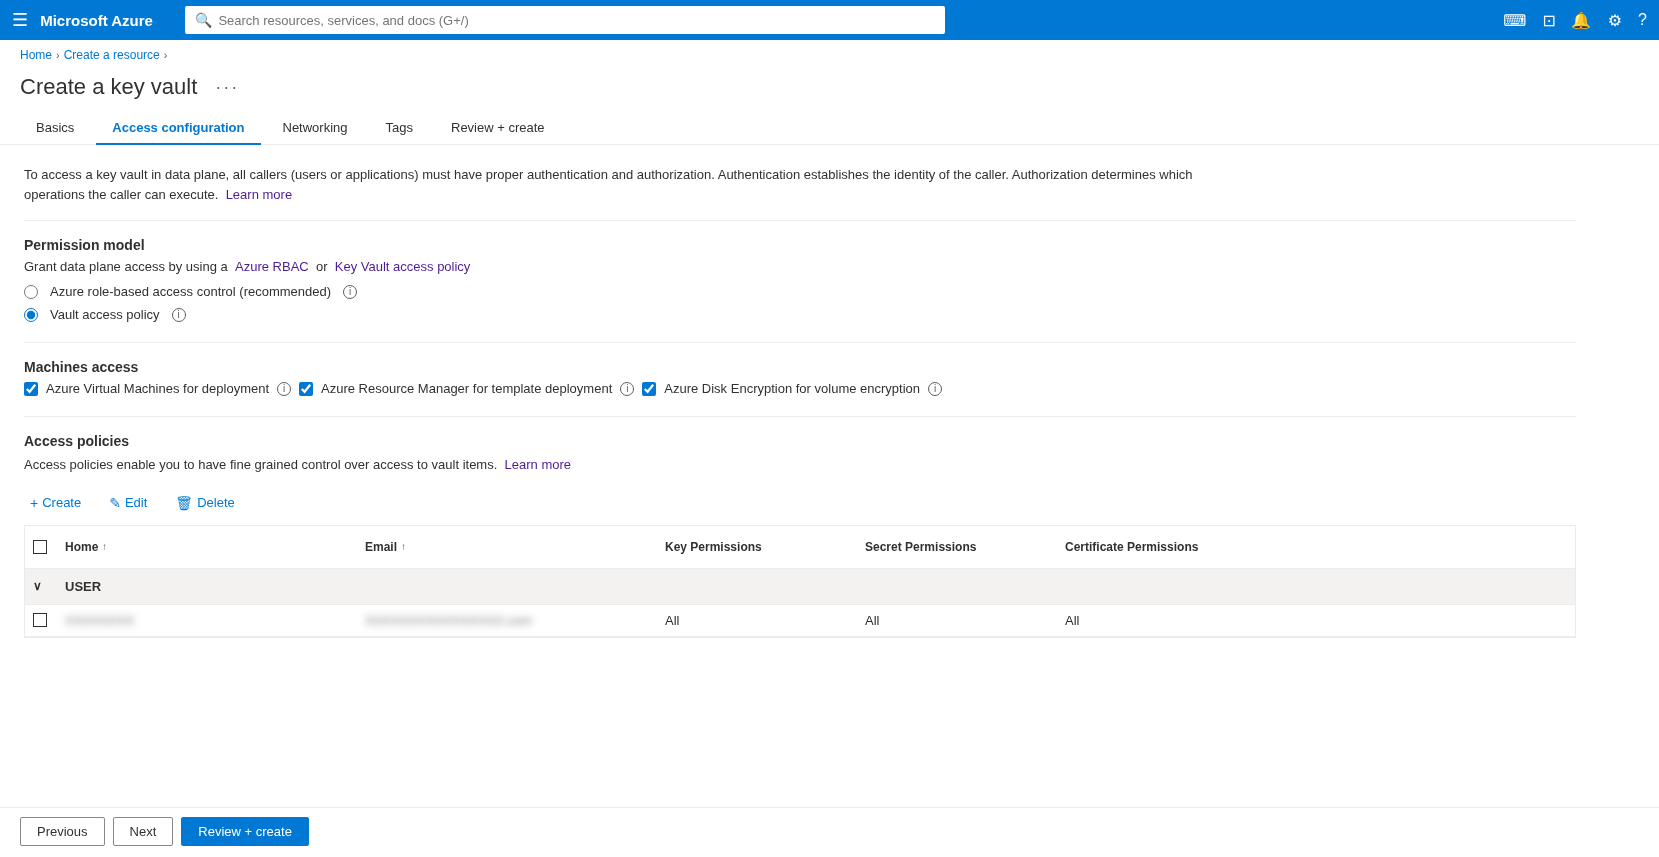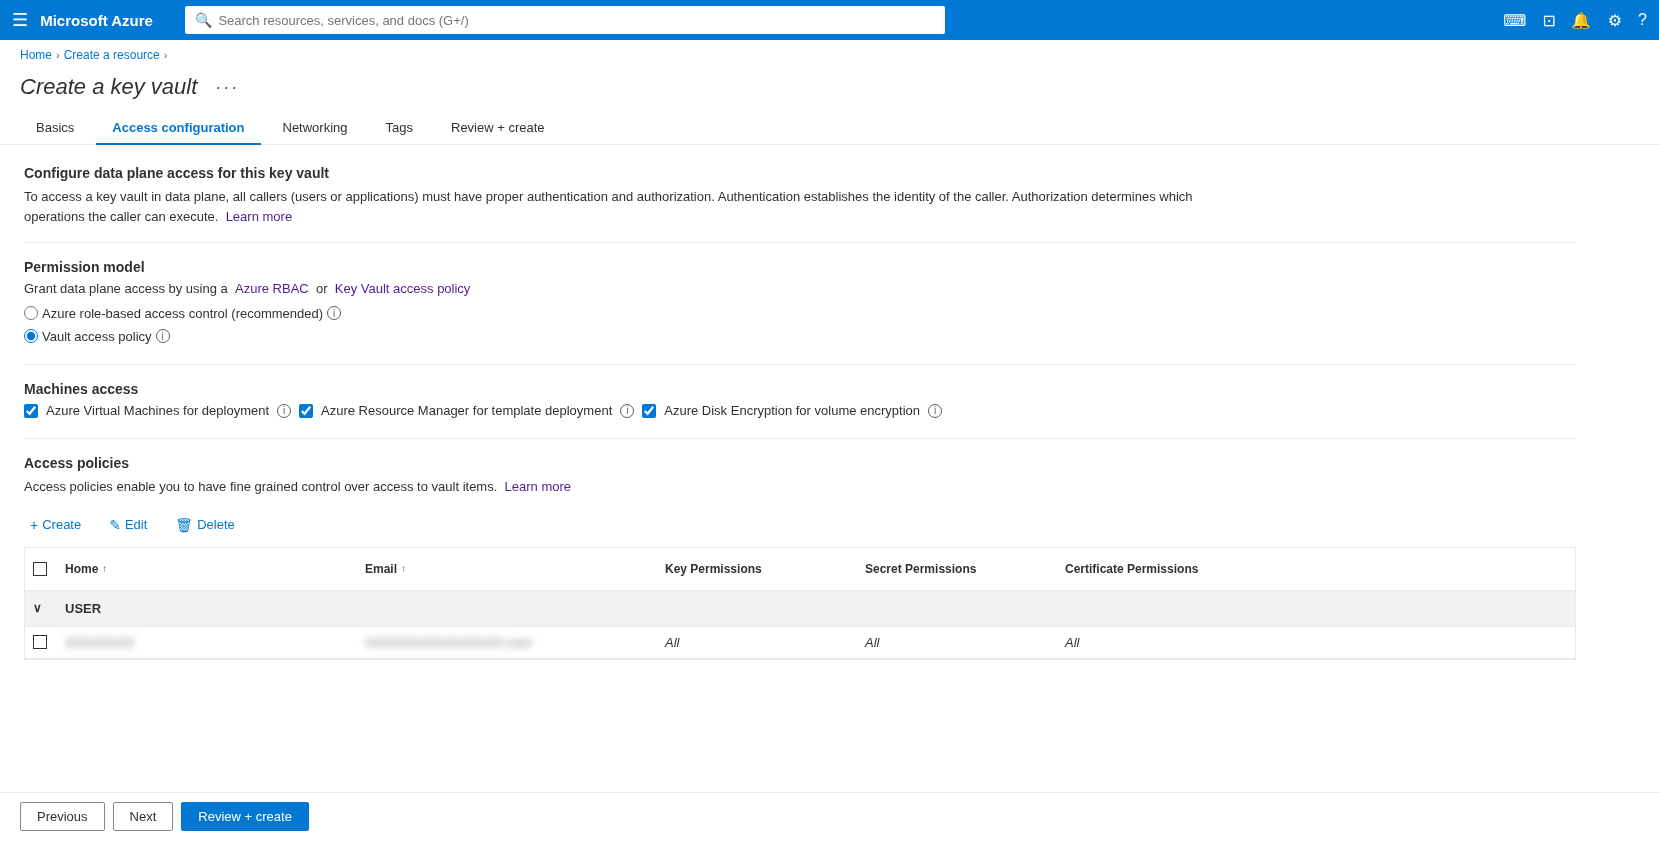--- a/index.html
+++ b/index.html
@@ -50,21 +50,20 @@
     }
     .breadcrumb a { color: #0078d4; text-decoration: none; cursor: pointer; }
     .breadcrumb-sep { color: #605e5c; font-size: 11px; }
 
     
     .page-title-row {
       padding: 4px 20px 12px 20px;
       display: flex;
       align-items: center;
       gap: 18px;
-      font-style: italic;
     }
     .page-title {
       font-size: 22px;
       font-weight: 300;
       color: #323130;
     }
     .page-title-menu { font-size: 18px; color: #605e5c; cursor: pointer; letter-spacing: 2px; }
 
     
     .tabs {
@@ -112,22 +111,22 @@
 
     .divider { border: none; border-top: 1px solid #edebe9; margin: 16px 0; }
 
     
     .permission-section { margin-bottom: 20px; }
     .permission-desc { font-size: 13px; color: #323130; margin-bottom: 10px; }
 
     .radio-group { display: flex; flex-direction: column; gap: 8px; }
     .radio-item {
       display: flex;
-      align-items: flex-start;
-      gap: 4px;
+      align-items: center;
+      gap: 12px;
       font-size: 13px;
       cursor: pointer;
     }
     .radio-item input[type="radio"] { accent-color: #0078d4; width: 14px; height: 14px; cursor: pointer; }
     .info-icon {
       display: inline-flex;
       align-items: center;
       justify-content: center;
       width: 14px;
       height: 14px;
@@ -215,32 +214,31 @@
       border-bottom: 1px solid #edebe9;
       font-size: 13px;
       color: #323130;
     }
     .table-cell {
       padding: 8px 8px;
       display: flex;
       align-items: center;
       overflow: hidden;
       text-overflow: ellipsis;
-      font-style: italic;
     }
     .table-cell-blurred {
       color: transparent;
       text-shadow: 0 0 7px rgba(0,0,0,0.5);
       user-select: none;
     }
 
     
     .bottom-nav {
       position: fixed;
-      bottom: 17px;
+      bottom: 2px;
       left: 0;
       right: 0;
       height: 48px;
       background: #fff;
       border-top: 1px solid #edebe9;
       display: flex;
       align-items: center;
       padding: 0 20px;
       gap: 8px;
       z-index: 100;
@@ -313,21 +311,20 @@
   <div class="tab">Basics</div>
   <div class="tab active">Access configuration</div>
   <div class="tab">Networking</div>
   <div class="tab">Tags</div>
   <div class="tab">Review + create</div>
 </div>
 
 <div class="main-content">
 
   <div>
-    <div class="section-title">Configure data plane access for this key vault</div>
     <div class="section-desc">
       <span>To access a key vault in data plane, all callers (users or applications) must have proper authentication and authorization. Authentication establishes the identity of the caller. Authorization determines which operations the caller can execute.</span>
       &nbsp;<a class="inline-link">Learn more</a>
     </div>
   </div>
 
   <hr class="divider">
 
   <div class="permission-section">
     <div class="section-title">Permission model</div>

